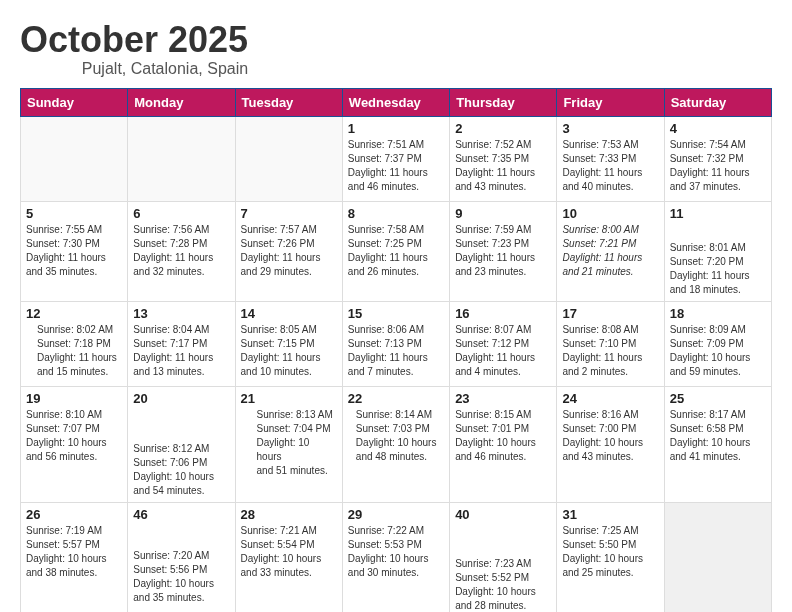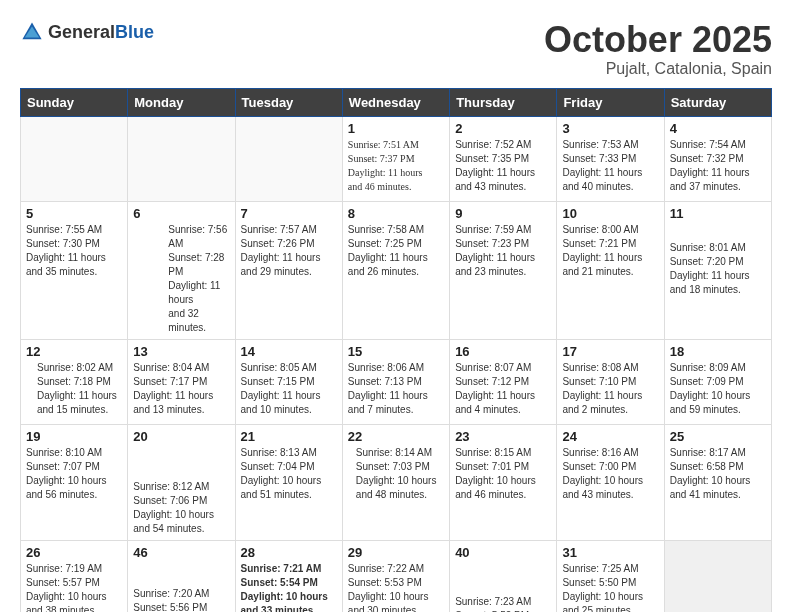--- a/index.html
+++ b/index.html
@@ -49,21 +49,21 @@
     .location-title {
       font-size: 16px;
       color: #555;
     }
     table {
       width: 100%;
       border-collapse: collapse;
       table-layout: fixed;
     }
     th {
-      background-color: #404040;
+      background-color: #be185d;
       color: white;
       text-align: left;
       padding: 6px 6px;
       font-size: 13px;
       font-weight: bold;
       border: 1px solid #1a4f95;
     }
     td {
       vertical-align: top;
       border: 1px solid #ddd;
@@ -88,32 +88,20 @@
     .day-info {
       font-size: 10px;
       line-height: 1.4;
       color: #333;
     }
   </style>
 </head>
 <body>
 
 <div class="header-area">
-  <div class="logo">
-    <svg class="logo-icon" viewBox="0 0 30 30">
-      <polygon points="15,3 27,24 3,24" fill="#1a5faa"></polygon>
-      <polygon points="15,8 24,22 6,22" fill="#4a9fd4"></polygon>
-    </svg>
-    <div>
-      <div style="display:flex; align-items:baseline;">
-        <span class="logo-text-general">General</span>
-        <span class="logo-text-blue">Blue</span>
-      </div>
-    </div>
-  </div>
   <div class="title-area">
     <div class="month-title">October 2025</div>
     <div class="location-title">Pujalt, Catalonia, Spain</div>
   </div>
 </div>
 
 <table>
   <thead>
     <tr>
     <th>Sunday</th>
@@ -125,21 +113,21 @@
         <th>Saturday</th>
       </tr>
   </thead>
   <tbody id="calendar-body">
   <tr>
         <td class="empty"></td>
         <td class="empty"></td>
         <td class="empty"></td>
         <td>
           <div class="day-number">1</div>
-          <div class="day-info" style="white-space: pre-line; font-family: Liberation Serif, serif;">Sunrise: 7:51 AM
+          <div class="day-info" style="white-space: pre-line;">Sunrise: 7:51 AM
 Sunset: 7:37 PM
 Daylight: 11 hours
 and 46 minutes.</div>
         </td>
         <td>
           <div class="day-number">2</div>
           <div class="day-info" style="white-space: pre-line;">Sunrise: 7:52 AM
 Sunset: 7:35 PM
 Daylight: 11 hours
 and 43 minutes.</div>
@@ -162,21 +150,21 @@
       <tr>
         <td>
           <div class="day-number">5</div>
           <div class="day-info" style="white-space: pre-line;">Sunrise: 7:55 AM
 Sunset: 7:30 PM
 Daylight: 11 hours
 and 35 minutes.</div>
         </td>
         <td>
           <div class="day-number">6</div>
-          <div class="day-info" style="white-space: pre-line; margin-left: 35px;">Sunrise: 7:56 AM
+          <div class="day-info" style="white-space: pre-line;">Sunrise: 7:56 AM
 Sunset: 7:28 PM
 Daylight: 11 hours
 and 32 minutes.</div>
         </td>
         <td>
           <div class="day-number">7</div>
           <div class="day-info" style="white-space: pre-line;">Sunrise: 7:57 AM
 Sunset: 7:26 PM
 Daylight: 11 hours
 and 29 minutes.</div>
@@ -190,21 +178,21 @@
         </td>
         <td>
           <div class="day-number">9</div>
           <div class="day-info" style="white-space: pre-line;">Sunrise: 7:59 AM
 Sunset: 7:23 PM
 Daylight: 11 hours
 and 23 minutes.</div>
         </td>
         <td>
           <div class="day-number">10</div>
-          <div class="day-info" style="white-space: pre-line;">Sunrise: 8:00 AM
+          <div class="day-info" style="white-space: pre-line; font-style: italic;">Sunrise: 8:00 AM
 Sunset: 7:21 PM
 Daylight: 11 hours
 and 21 minutes.</div>
         </td>
         <td>
           <div class="day-number">11</div>
           <div class="day-info" style="white-space: pre-line; margin-top: 20px;">Sunrise: 8:01 AM
 Sunset: 7:20 PM
 Daylight: 11 hours
 and 18 minutes.</div>
@@ -271,21 +259,21 @@
         </td>
         <td>
           <div class="day-number">20</div>
           <div class="day-info" style="white-space: pre-line; margin-top: 36px;">Sunrise: 8:12 AM
 Sunset: 7:06 PM
 Daylight: 10 hours
 and 54 minutes.</div>
         </td>
         <td>
           <div class="day-number">21</div>
-          <div class="day-info" style="white-space: pre-line;">Sunrise: 8:13 AM
+          <div class="day-info" style="white-space: pre-line; margin-left: 16px;">Sunrise: 8:13 AM
 Sunset: 7:04 PM
 Daylight: 10 hours
 and 51 minutes.</div>
         </td>
         <td>
           <div class="day-number">22</div>
           <div class="day-info" style="white-space: pre-line; margin-left: 8px;">Sunrise: 8:14 AM
 Sunset: 7:03 PM
 Daylight: 10 hours
 and 48 minutes.</div>
@@ -322,21 +310,21 @@
         </td>
         <td>
           <div class="day-number">46</div>
           <div class="day-info" style="white-space: pre-line; margin-top: 27px;">Sunrise: 7:20 AM
 Sunset: 5:56 PM
 Daylight: 10 hours
 and 35 minutes.</div>
         </td>
         <td>
           <div class="day-number">28</div>
-          <div class="day-info" style="white-space: pre-line; font-weight: bold;">Sunrise: 7:21 AM
+          <div class="day-info" style="white-space: pre-line;">Sunrise: 7:21 AM
 Sunset: 5:54 PM
 Daylight: 10 hours
 and 33 minutes.</div>
         </td>
         <td>
           <div class="day-number">29</div>
           <div class="day-info" style="white-space: pre-line;">Sunrise: 7:22 AM
 Sunset: 5:53 PM
 Daylight: 10 hours
 and 30 minutes.</div>

